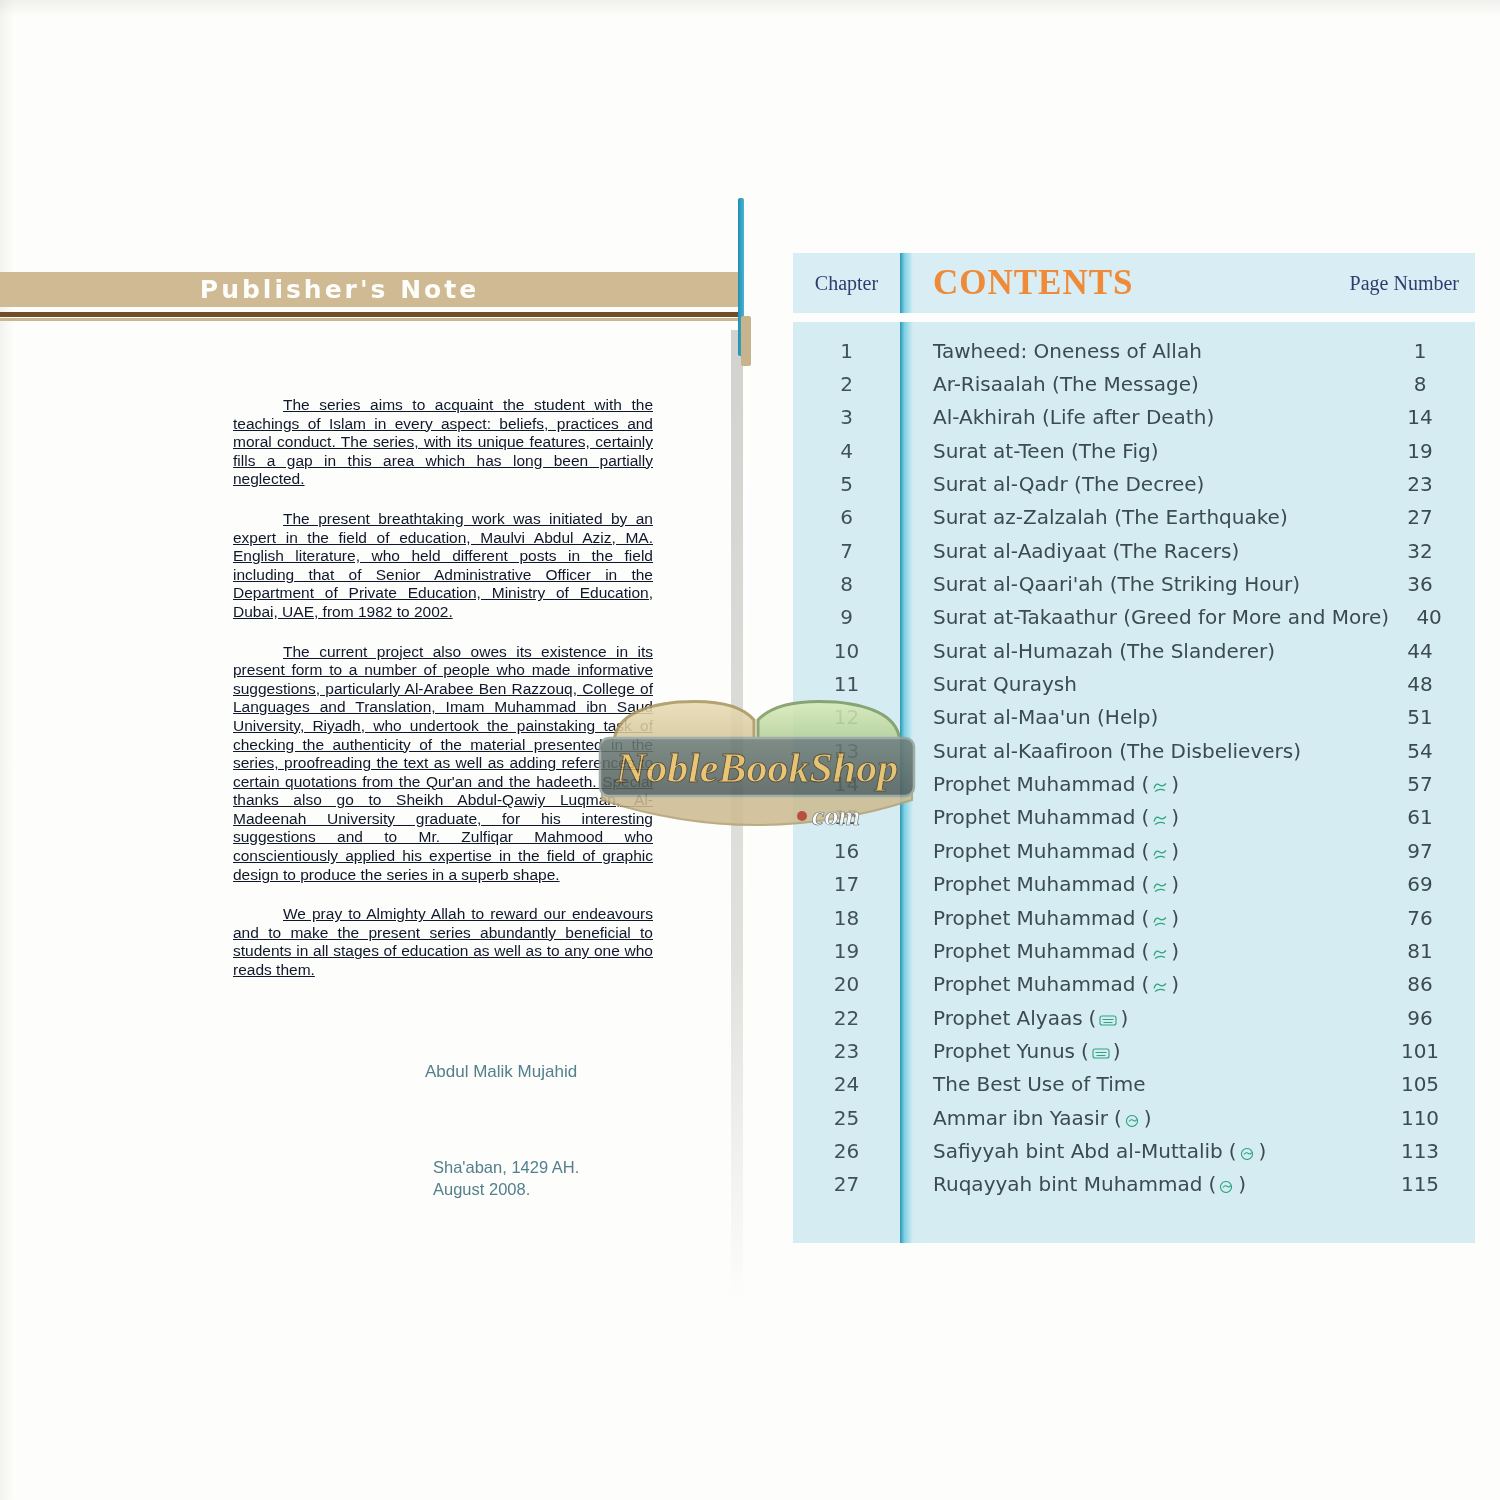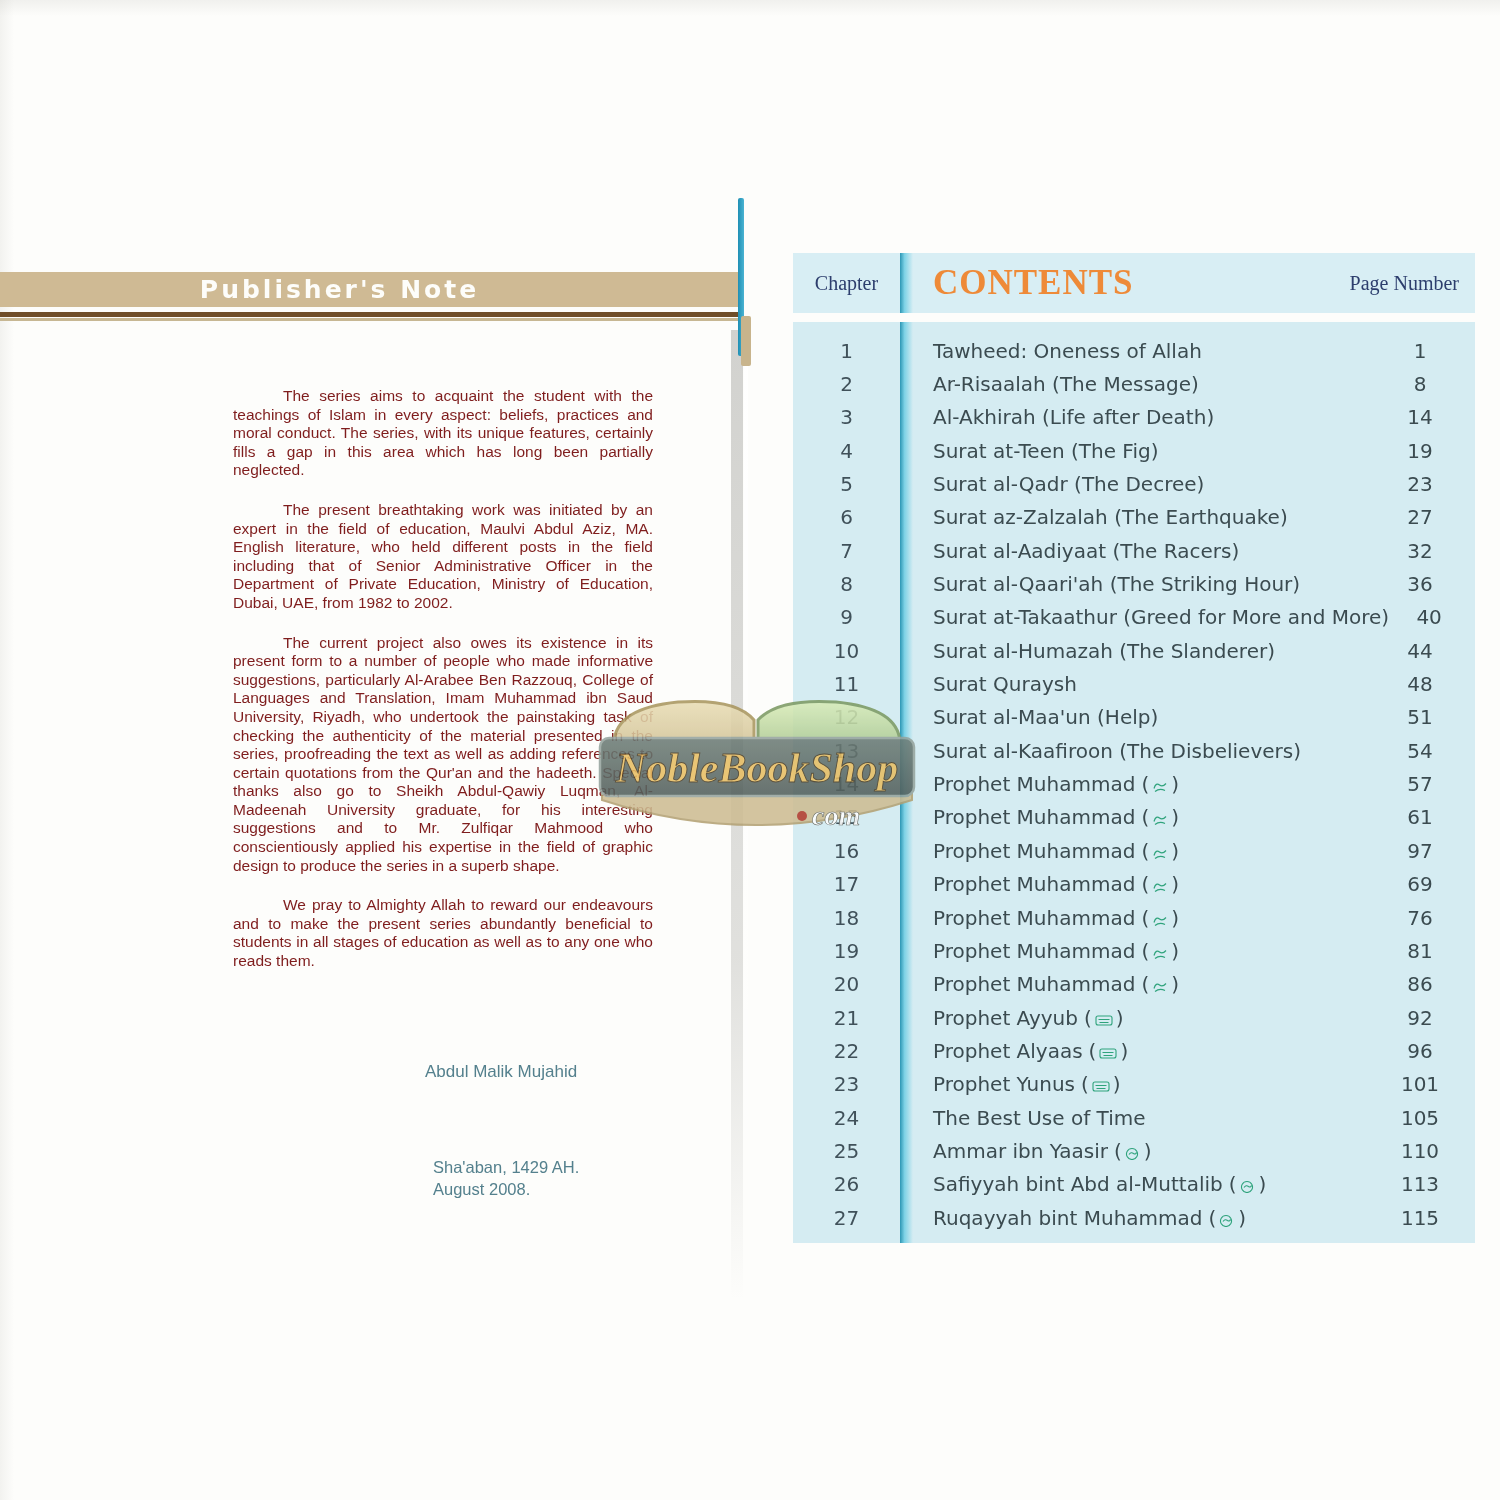--- a/index.html
+++ b/index.html
@@ -14,23 +14,23 @@
     background:linear-gradient(90deg,rgba(175,175,168,.14),rgba(0,0,0,0));}
 
   
   .pub-band{position:absolute;left:0;top:272px;width:739px;height:35px;
     background:#cfba94;display:flex;align-items:center;justify-content:center;}
   .pub-band-title{color:#fdfdfa;font-weight:bold;font-size:25px;letter-spacing:3px;
     transform:translateX(-30px);font-family:"DejaVu Sans",sans-serif;}
   .rule-brown{position:absolute;left:0;top:312px;width:739px;height:5px;background:#6f4d28;}
   .rule-tan{position:absolute;left:0;top:318px;width:739px;height:3px;background:#c7b793;}
 
-  .pub-body{position:absolute;left:233px;top:387px;width:420px;
-    font-family:"Liberation Sans",sans-serif;color:#7f1d1d;
-    font-size:15.5px;line-height:18.6px;text-align:justify;}
+  .pub-body{position:absolute;left:233px;top:396px;width:420px;
+    font-family:"Liberation Sans",sans-serif;color:#0f172a;
+    font-size:15.5px;line-height:18.6px;text-align:justify;text-decoration:underline;}
   .pub-body p{margin:0 0 21px 0;text-indent:50px;}
   .pub-sign{position:absolute;left:425px;top:1062px;color:#54808d;
     font-family:"Liberation Sans",sans-serif;font-size:17px;}
   .pub-date{position:absolute;left:433px;top:1112px;color:#54808d;
     font-family:"Liberation Sans",sans-serif;font-size:16.5px;line-height:22px;margin-top:44px;}
 
   
   .spine-blue{position:absolute;left:738px;top:198px;width:6px;height:158px;
     background:linear-gradient(90deg,#1f8fb4,#4ab3d2);border-radius:2px;}
   .spine-tan{position:absolute;left:741px;top:316px;width:10px;height:50px;
@@ -209,28 +209,20 @@
         <div class="row-page">81</div>
       </div>
       <div class="toc-row">
         <div class="ch-col">20</div>
         <div class="row-title">Prophet Muhammad<span class="honorific">(<svg width="16" height="13" viewBox="0 0 16 13">
               <path d="M2 8.5 Q4 2 7.5 5 Q10.5 7.5 14 3.5 M3 11.5 Q7.5 8 13 10.5" fill="none" stroke="#2fa37c" stroke-width="1.2"></path>
             </svg>)</span></div>
         <div class="row-page">86</div>
       </div>
       <div class="toc-row">
-        <div class="ch-col">21</div>
-        <div class="row-title">Prophet Ayyub<span class="honorific">(<svg width="18" height="13" viewBox="0 0 18 13">
-              <rect x="1" y="2" width="16" height="9" rx="2" fill="none" stroke="#2fa37c" stroke-width="1.1"></rect>
-              <path d="M3.5 5.5 h11 M4.5 8.5 h9" fill="none" stroke="#2fa37c" stroke-width="1.1"></path>
-            </svg>)</span></div>
-        <div class="row-page">92</div>
-      </div>
-      <div class="toc-row">
         <div class="ch-col">22</div>
         <div class="row-title">Prophet Alyaas<span class="honorific">(<svg width="18" height="13" viewBox="0 0 18 13">
               <rect x="1" y="2" width="16" height="9" rx="2" fill="none" stroke="#2fa37c" stroke-width="1.1"></rect>
               <path d="M3.5 5.5 h11 M4.5 8.5 h9" fill="none" stroke="#2fa37c" stroke-width="1.1"></path>
             </svg>)</span></div>
         <div class="row-page">96</div>
       </div>
       <div class="toc-row">
         <div class="ch-col">23</div>
         <div class="row-title">Prophet Yunus<span class="honorific">(<svg width="18" height="13" viewBox="0 0 18 13">

